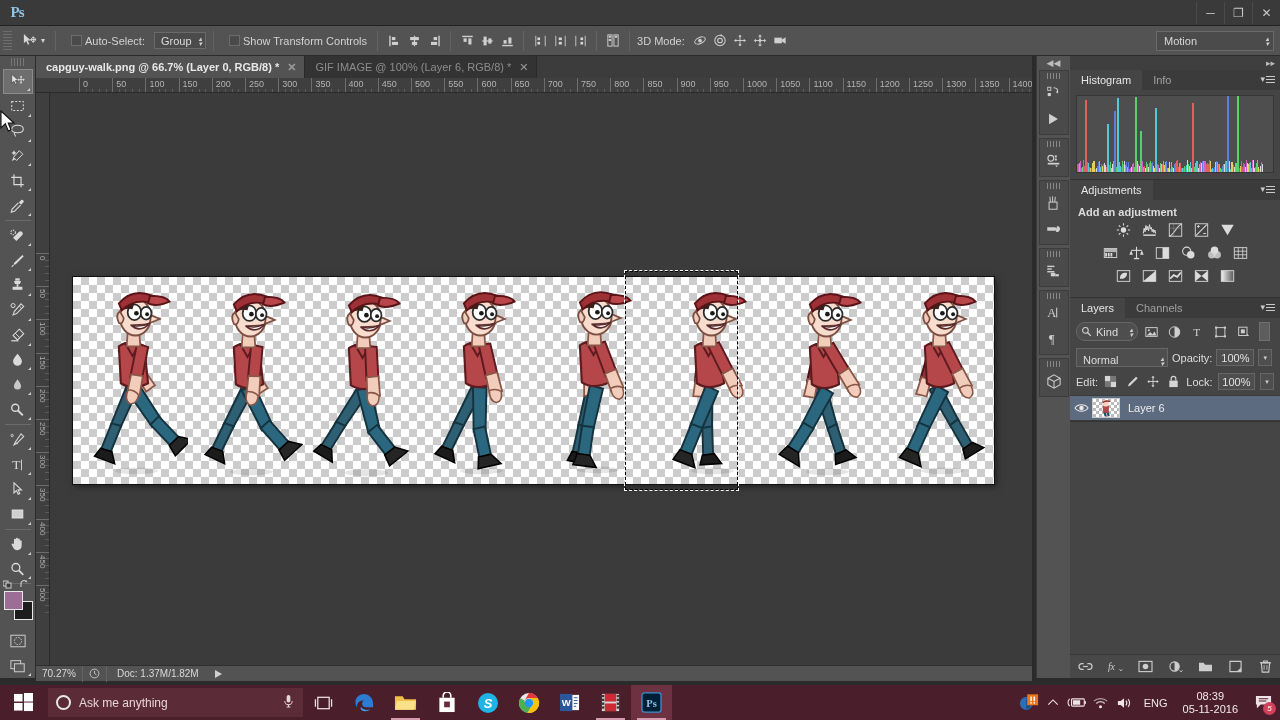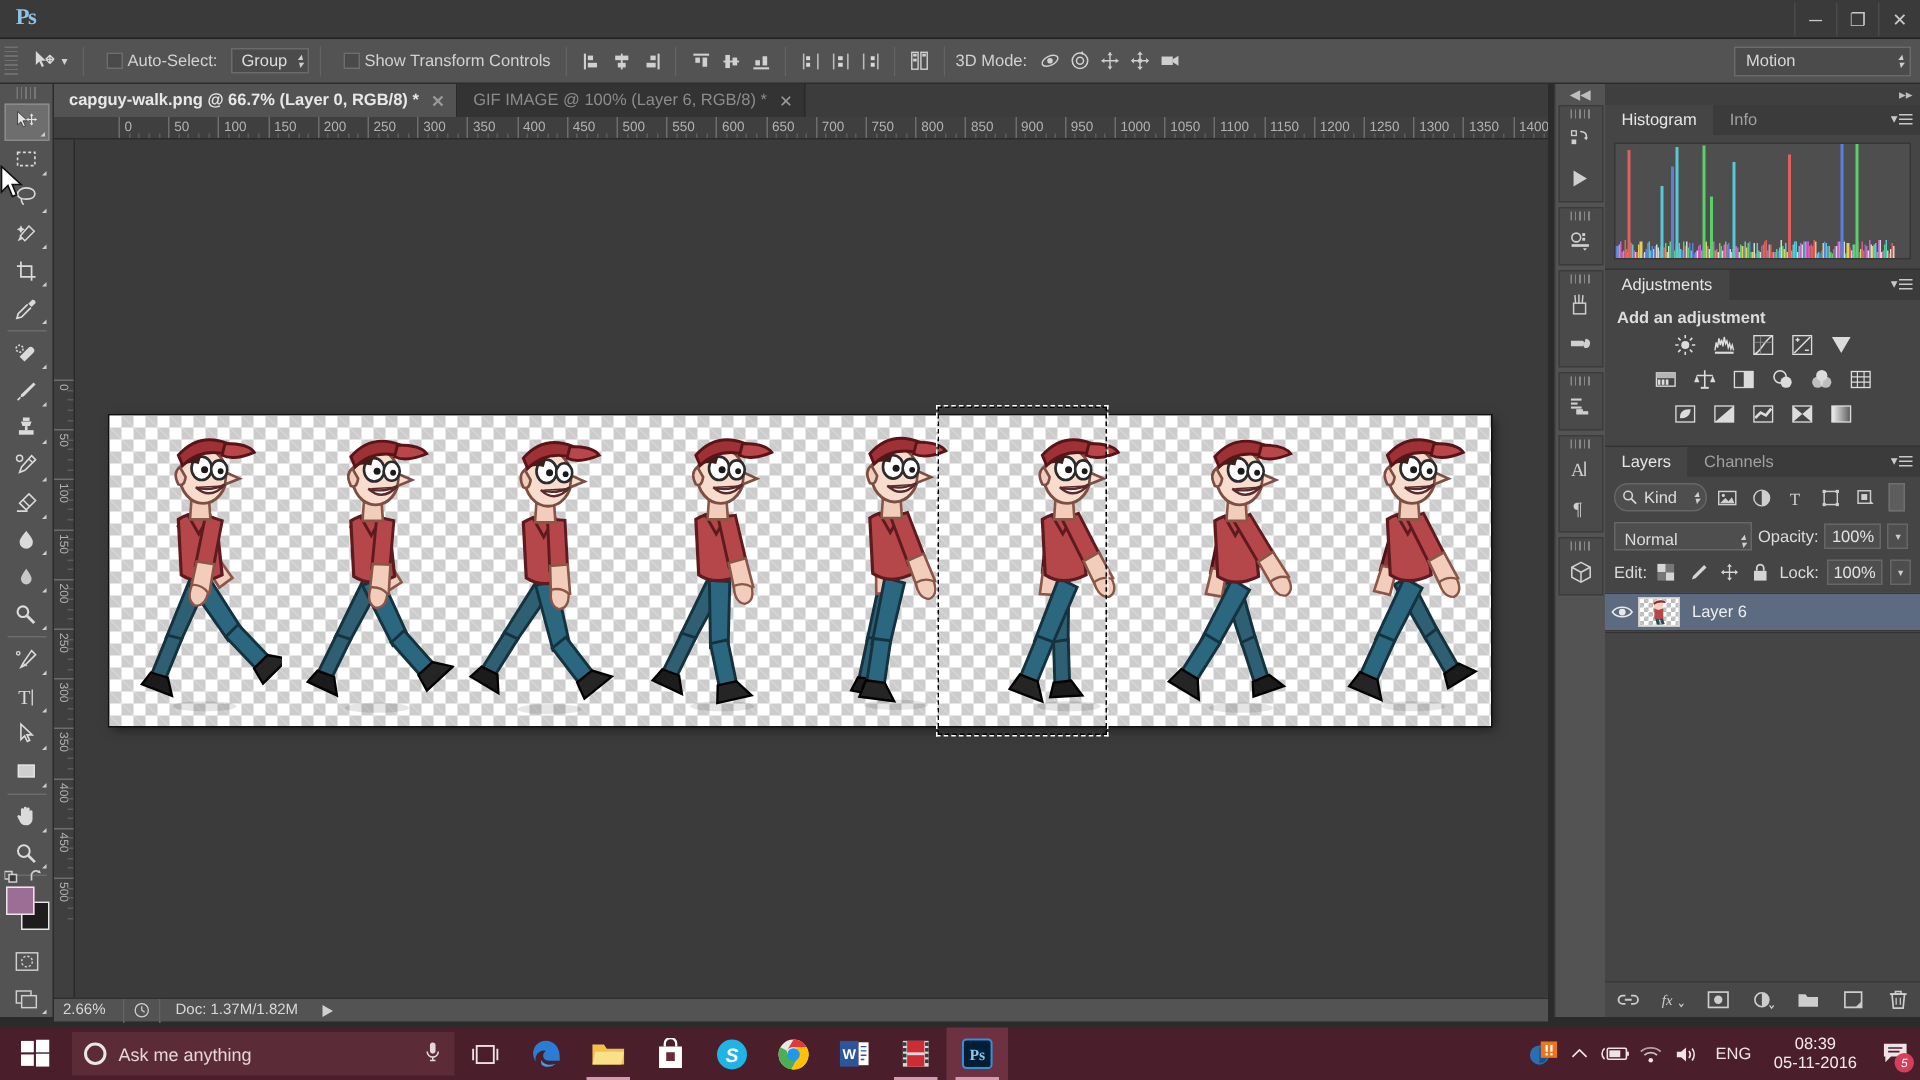--- a/index.html
+++ b/index.html
@@ -1950,21 +1950,21 @@
               <path d="M2 3 H14" stroke="#cdcdcd" stroke-width="1.2"></path>
               <path d="M6 1 H10 V3 H6 Z" fill="none" stroke="#cdcdcd" stroke-width="1.1"></path>
               <path d="M6.5 5.5 V10.5 M9.5 5.5 V10.5" stroke="#cdcdcd" stroke-width=".9"></path>
             </svg>
           </span>
       </div>
     </div>
   </div>
 
   <div class="statusbar">
-    <span class="zoomval">2.66%</span>
+    <span class="zoomval">70.27%</span>
     <span class="st-sep"></span>
     <span style="padding:0 6px;display:flex;align-items:center;">
       <svg width="11" height="11" viewBox="0 0 14 14">
           <circle cx="7" cy="7" r="5.6" fill="none" stroke="#d0d0d0" stroke-width="1.1"></circle>
           <path d="M7 3.6 V7 L9.4 8.6" stroke="#d0d0d0" stroke-width="1.1" fill="none"></path>
         </svg>
     </span>
     <span class="st-sep"></span>
     <span class="docinfo">Doc: 1.37M/1.82M</span>
     <span class="play-tri"></span>

